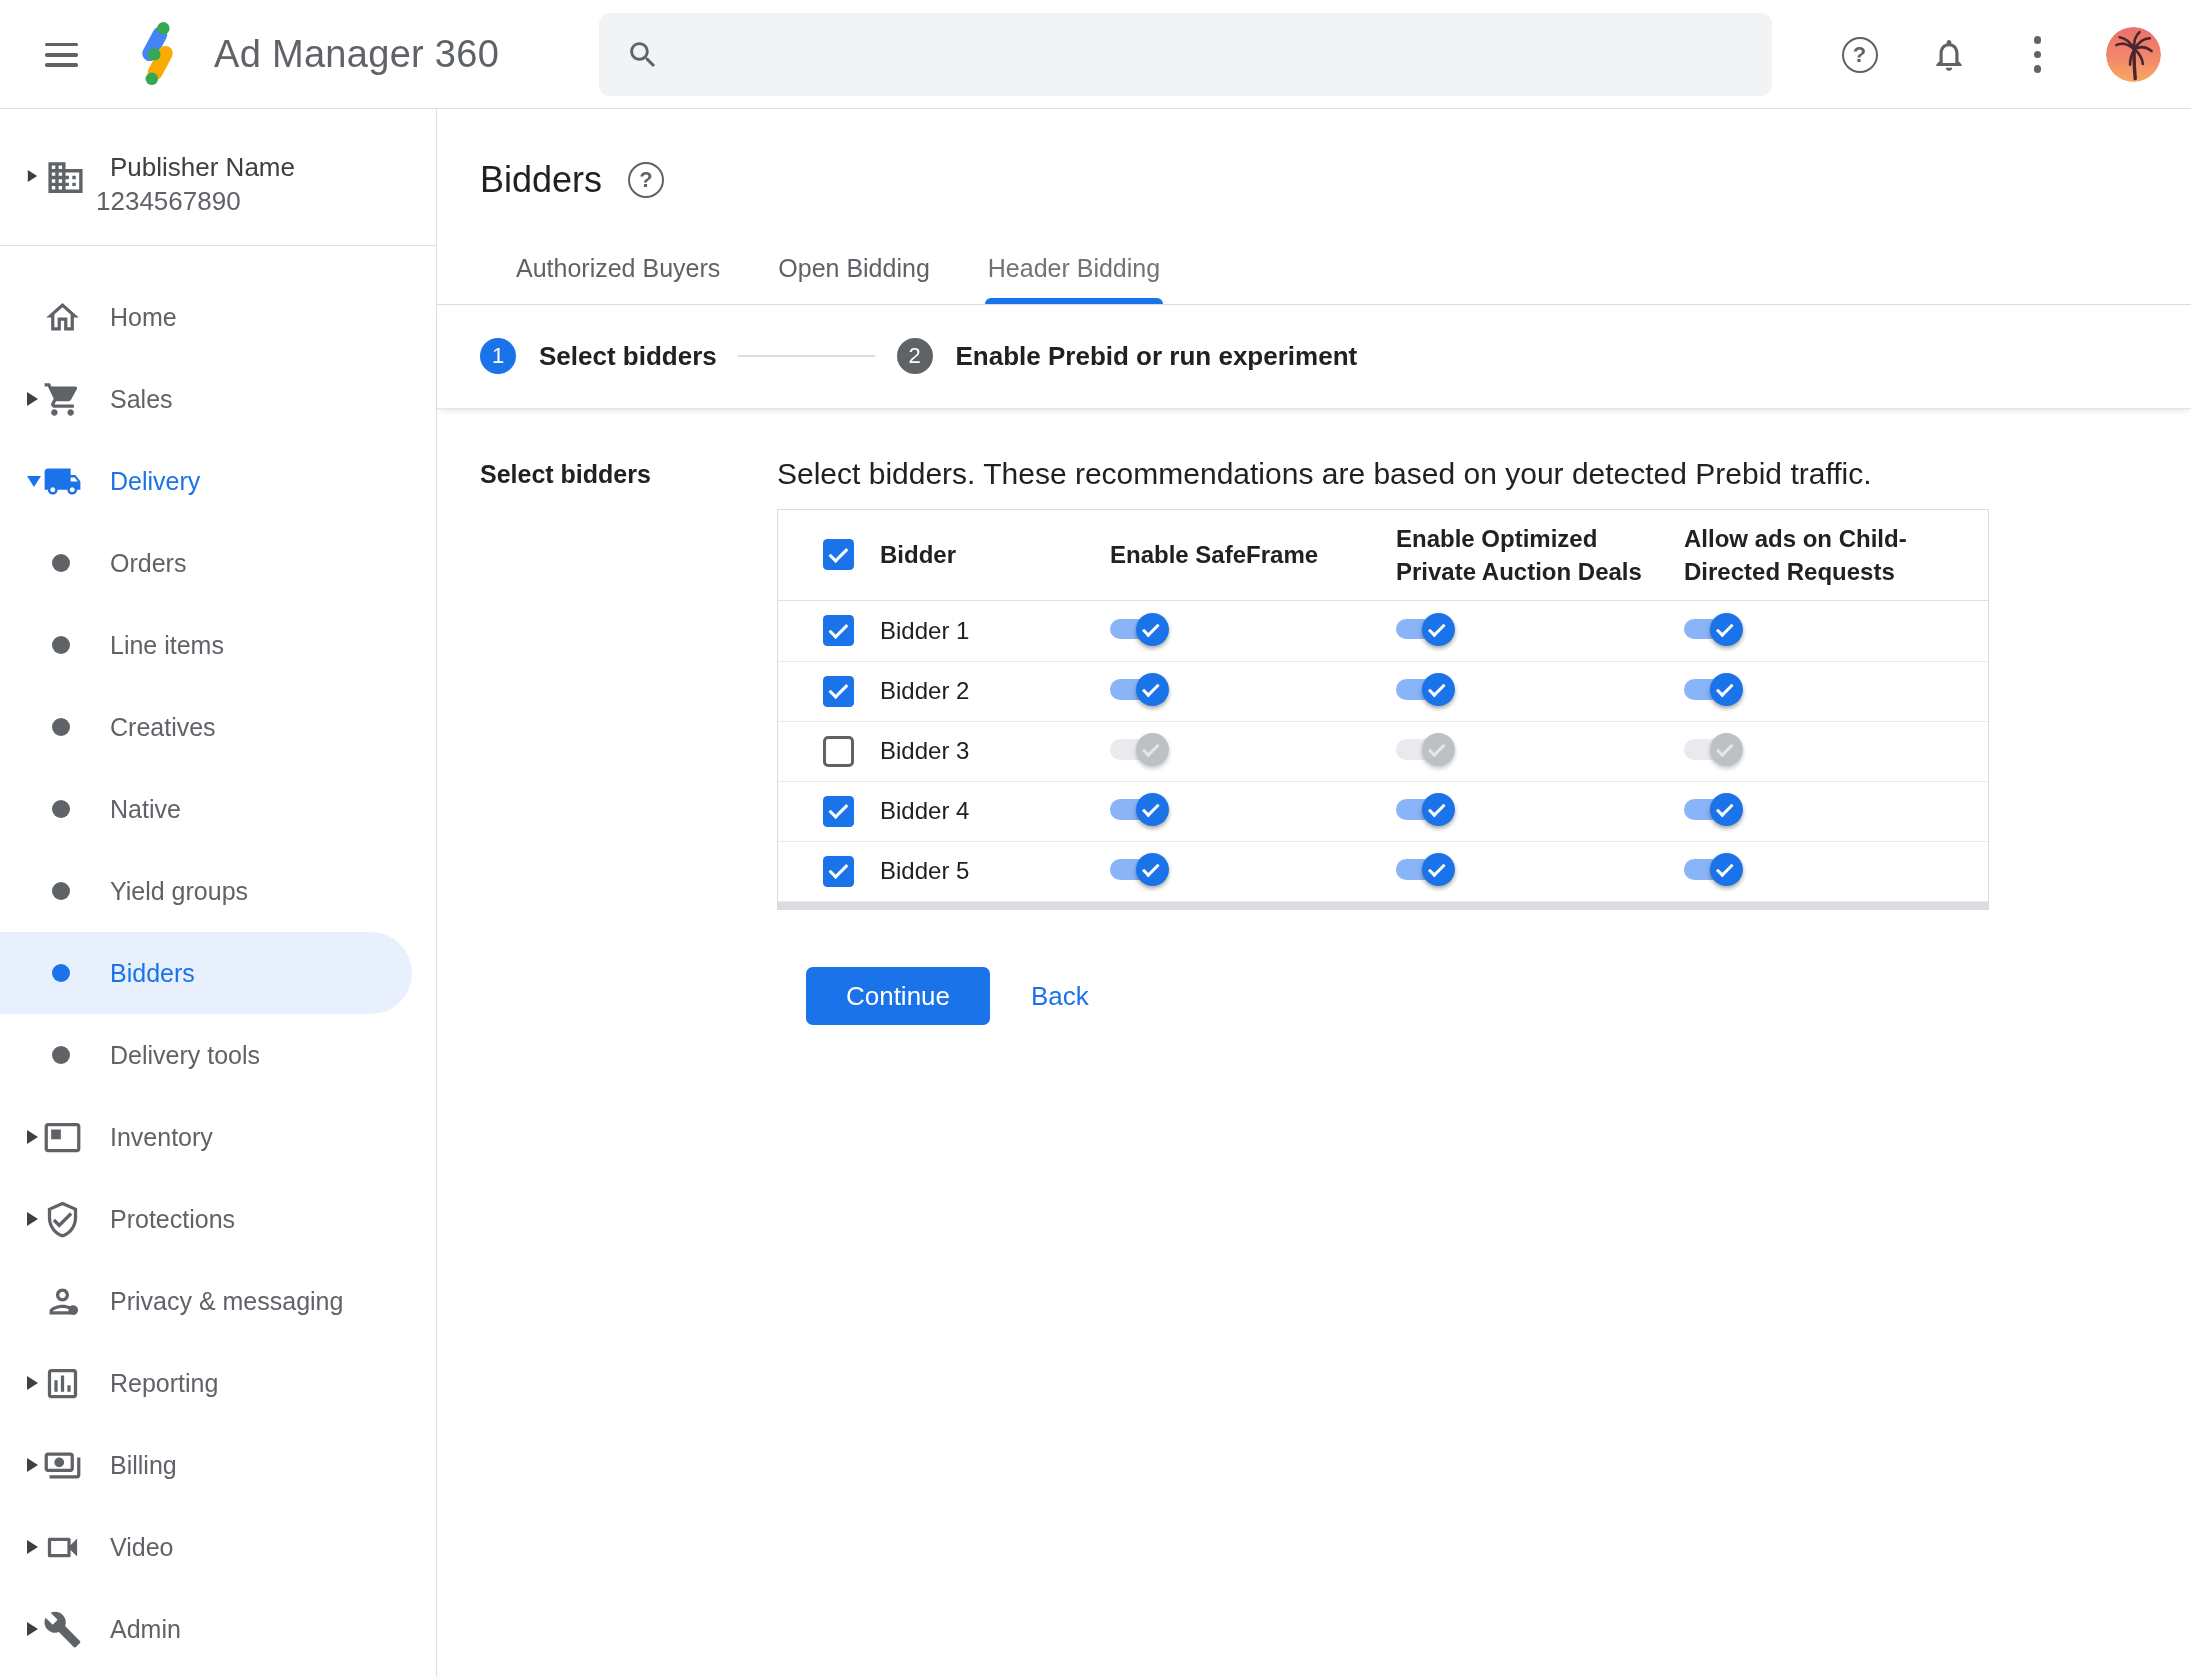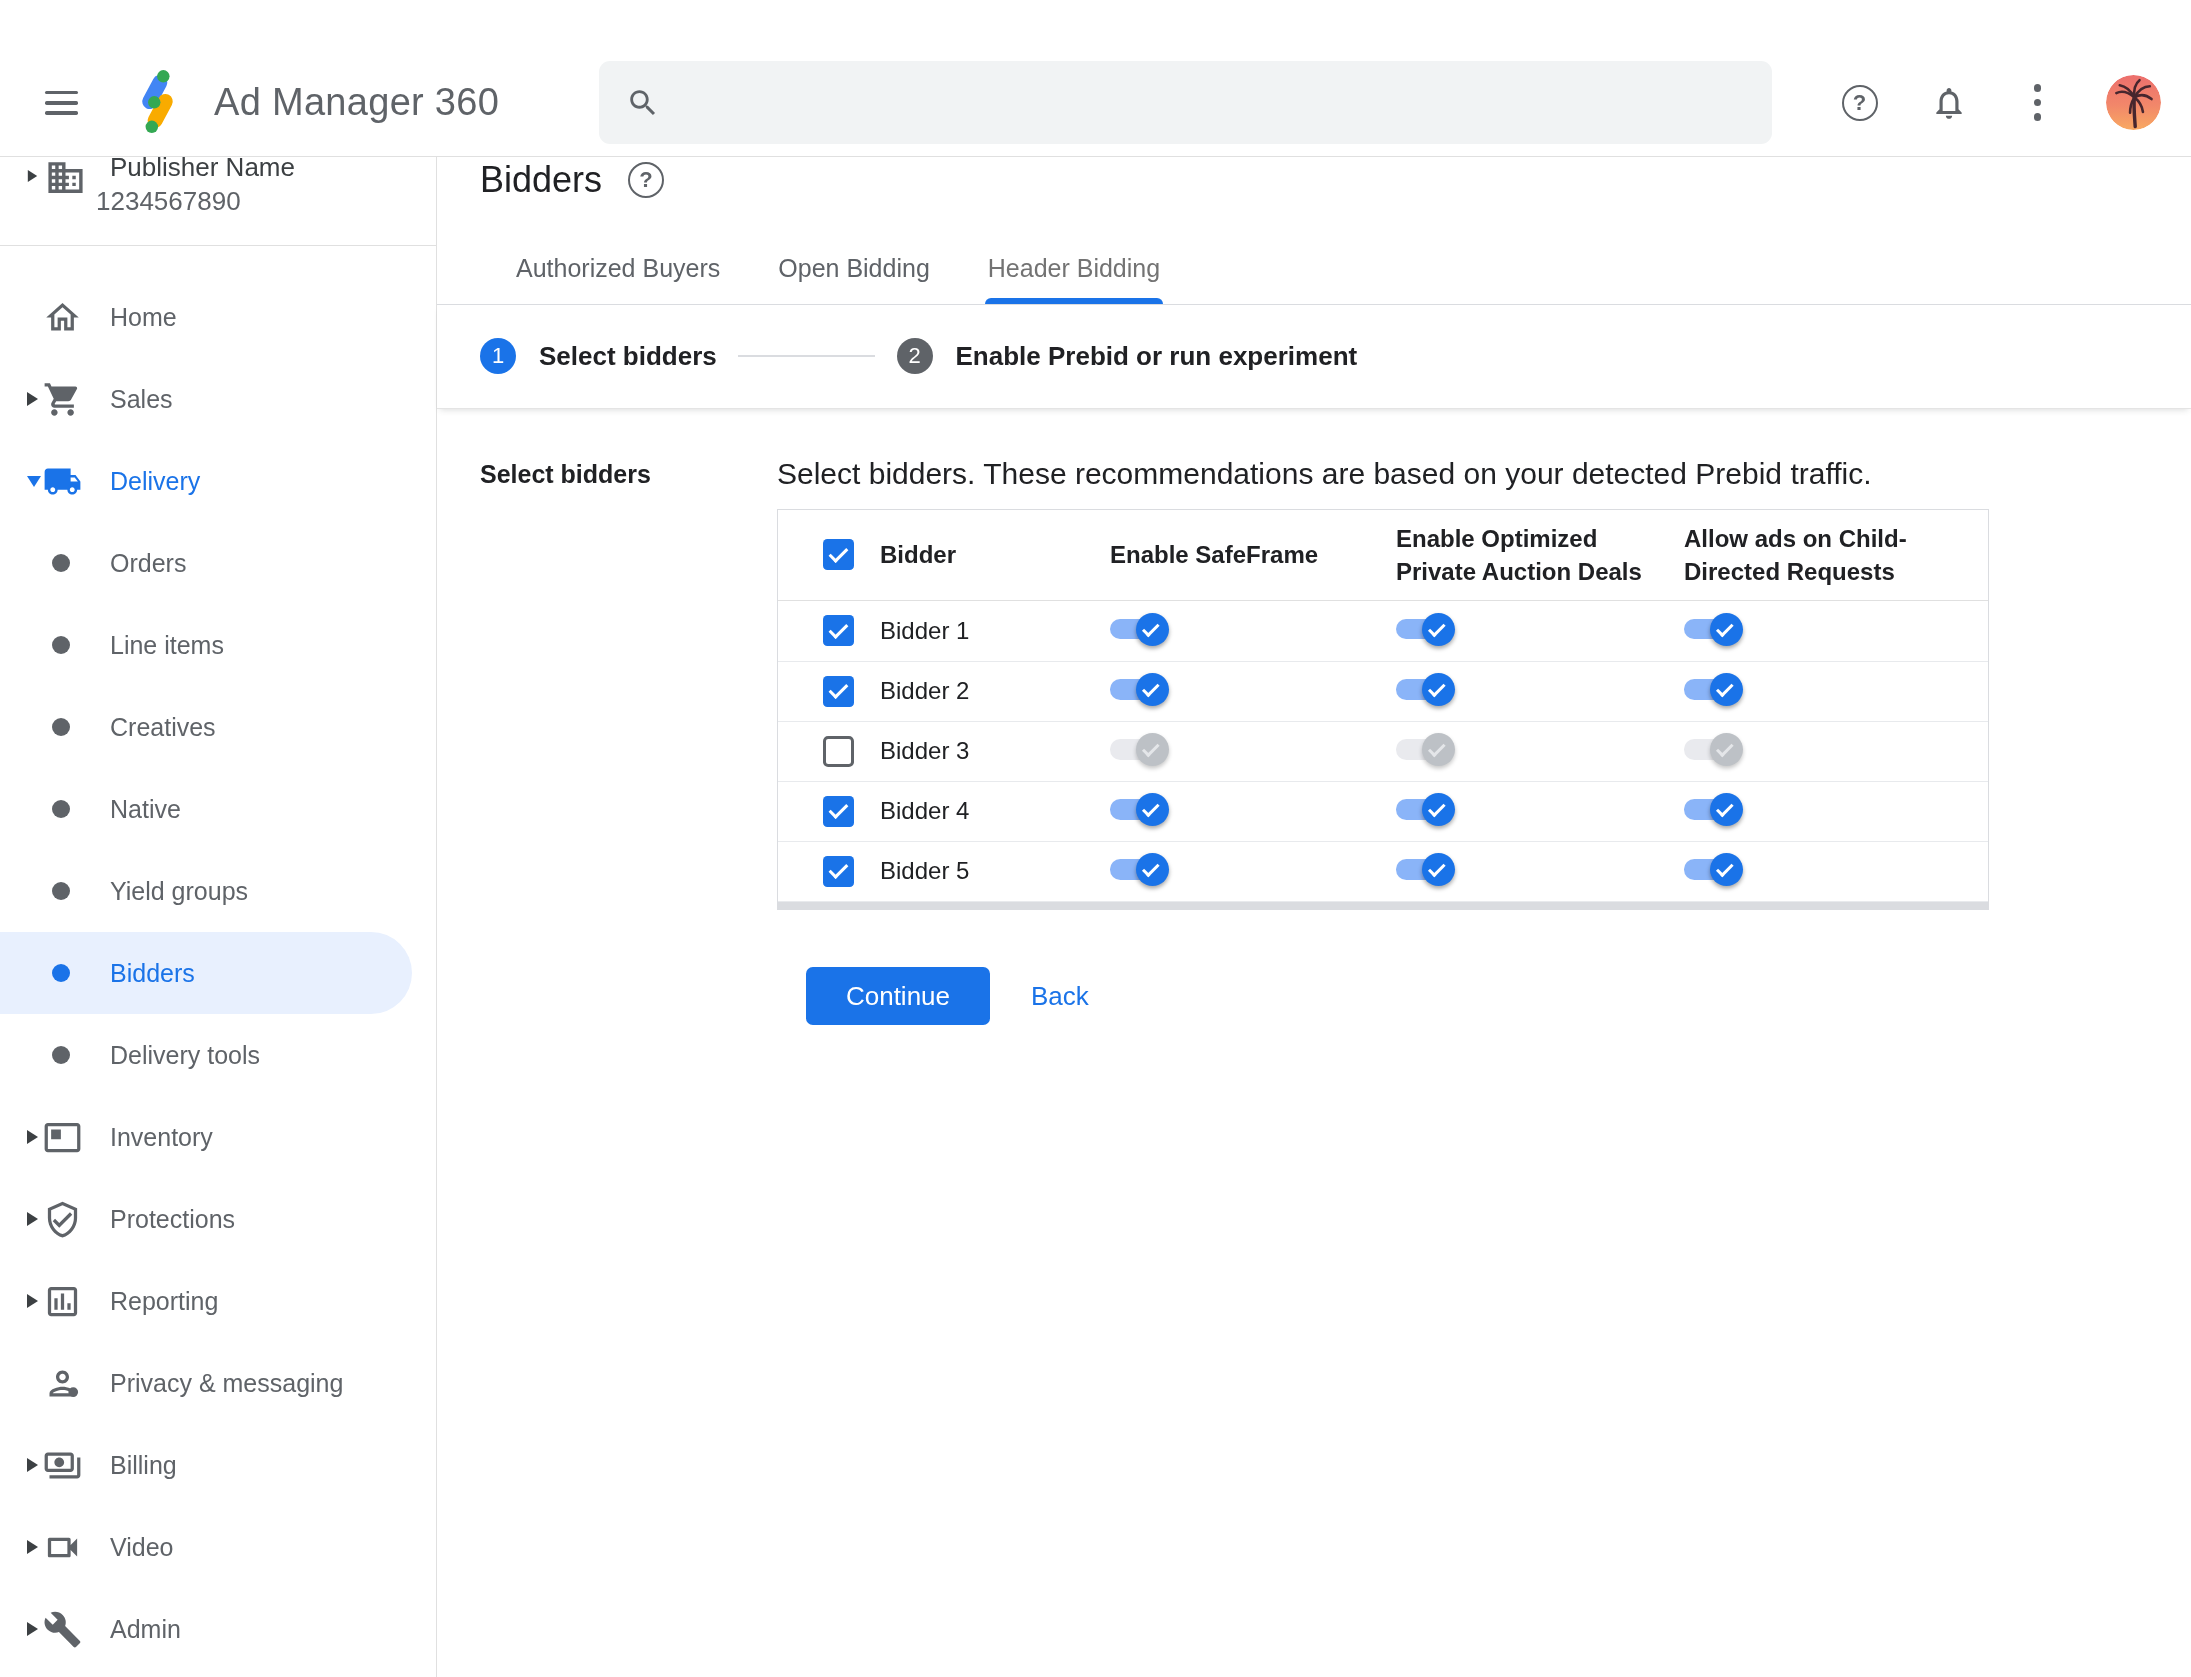--- a/index.html
+++ b/index.html
@@ -1,20 +1,20 @@
 <!DOCTYPE html>
 <html style="font-size:13.7px"><head>
 <meta charset="utf-8">
 <style>
   * { margin:0; padding:0; box-sizing:border-box; }
   html,body { width:2192px; height:1678px; background:#fff; font-family:"Liberation Sans",sans-serif; color:#202124; overflow:hidden; }
   svg { display:block; }
 
   
-  .topbar { position:absolute; left:0; top:0; width:2192px; height:109px; background:#fff; border-bottom:0.9px solid #e0e0e0; z-index:5;margin-top:48px; }
+  .topbar { position:absolute; left:0; top:0; width:2192px; height:109px; background:#fff; border-bottom:0.9px solid #e0e0e0; z-index:5; }
   .hamburger { position:absolute; left:45px; top:38px; width:34px; height:34px; cursor:pointer; padding-top:5.1px; }
   .hamburger span { display:block; width:33px; height:3.4px; background:#5f6368; border-radius:1.7px; margin-bottom:6.8px; }
   .logo { position:absolute; left:125px; top:20.5px; }
   .app-name { position:absolute; left:214px; top:33px; font-size:38px; color:#5f6368; letter-spacing:0.3px; white-space:nowrap; }
   .search { position:absolute; left:599px; top:13px; width:1173px; height:83px; background:#f1f3f4; border-radius:11px; display:flex; align-items:center; padding-left:27px; }
   .search svg { flex:none; }
   .search input { flex:1; height:51px; margin-left:24px; border:none; outline:none; background:transparent; font-size:26px; font-family:inherit; color:#202124; }
   .top-actions { position:absolute; right:31px; top:0; height:109px; display:flex; align-items:center; gap:48px; }
   .icon-btn { width:41px; height:41px; display:flex; align-items:center; justify-content:center; cursor:pointer; }
   .help-ring { width:36px; height:36px; border:2.6px solid #5f6368; border-radius:50%; display:flex; align-items:center; justify-content:center; font-size:22px; font-weight:700; color:#5f6368; }
@@ -247,37 +247,37 @@
       <div class="nav-item">
     <span class="arrow tri-right"></span>
     <span class="nav-icon">
           <svg viewBox="0 0 24 24">
             <path d="M12 1L3 5v6c0 5.55 3.84 10.74 9 12 5.16-1.26 9-6.45 9-12V5l-9-4zm7 10c0 4.52-2.98 8.69-7 9.93-4.02-1.24-7-5.41-7-9.93V6.3l7-3.11 7 3.11V11zm-11.59.59L6 13l4 4 8-8-1.41-1.42L10 14.17z"></path>
           </svg>
         </span>
     <span class="nav-label">Protections</span>
   </div>
       <div class="nav-item">
-    <span class="arrow tri-right"></span>
-    <span class="nav-icon">
-          <svg viewBox="0 0 24 24">
-            <path d="M19 3H5c-1.1 0-2 .9-2 2v14c0 1.1.9 2 2 2h14c1.1 0 2-.9 2-2V5c0-1.1-.9-2-2-2zm0 16H5V5h14v14zM7 10h2v7H7zm4-3h2v10h-2zm4 6h2v4h-2z"></path>
-          </svg>
-        </span>
-    <span class="nav-label">Reporting</span>
-  </div>
-      <div class="nav-item">
 
     <span class="nav-icon">
           <svg viewBox="0 0 24 24">
             <path d="M12 6c1.1 0 2 .9 2 2s-.9 2-2 2-2-.9-2-2 .9-2 2-2m0 10c2.7 0 5.8 1.29 6 2H6c.23-.72 3.31-2 6-2m0-12C9.79 4 8 5.79 8 8s1.79 4 4 4 4-1.79 4-4-1.79-4-4-4zm0 10c-2.67 0-8 1.34-8 4v2h16v-2c0-2.66-5.33-4-8-4z"></path>
             <circle cx="18.6" cy="17.3" r="3"></circle>
           </svg>
         </span>
     <span class="nav-label">Privacy &amp; messaging</span>
+  </div>
+      <div class="nav-item">
+    <span class="arrow tri-right"></span>
+    <span class="nav-icon">
+          <svg viewBox="0 0 24 24">
+            <path d="M19 3H5c-1.1 0-2 .9-2 2v14c0 1.1.9 2 2 2h14c1.1 0 2-.9 2-2V5c0-1.1-.9-2-2-2zm0 16H5V5h14v14zM7 10h2v7H7zm4-3h2v10h-2zm4 6h2v4h-2z"></path>
+          </svg>
+        </span>
+    <span class="nav-label">Reporting</span>
   </div>
       <div class="nav-item">
     <span class="arrow tri-right"></span>
     <span class="nav-icon">
           <svg viewBox="0 0 24 24">
             <path d="M19 14V6c0-1.1-.9-2-2-2H3c-1.1 0-2 .9-2 2v8c0 1.1.9 2 2 2h14c1.1 0 2-.9 2-2zm-2 0H3V6h14v8zm-7-7c-1.66 0-3 1.34-3 3s1.34 3 3 3 3-1.34 3-3-1.34-3-3-3zm13 0v11c0 1.1-.9 2-2 2H4v-2h17V7h2z"></path>
           </svg>
         </span>
     <span class="nav-label">Billing</span>
   </div>

